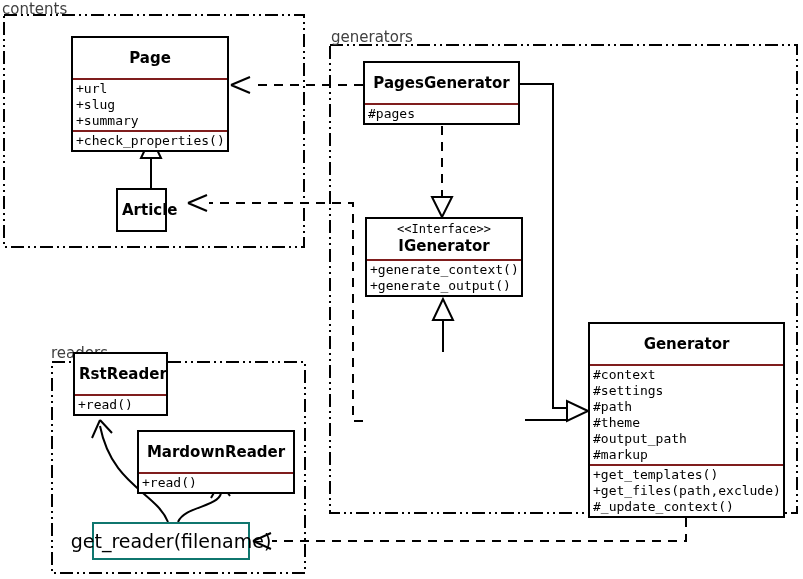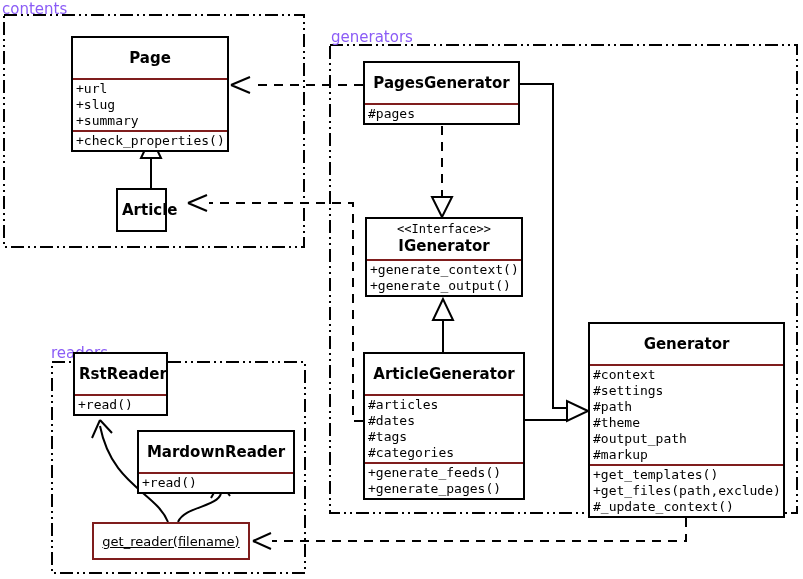--- a/index.html
+++ b/index.html
@@ -1,40 +1,40 @@
 <!DOCTYPE html>
 <html><head>
 <meta charset="utf-8">
 <style>
   html,body{margin:0;padding:0;background:#fff;}
   .stage{
     position:relative;width:803px;height:579px;background:#ffffff;
     font-family:"DejaVu Sans","Liberation Sans",sans-serif;overflow:hidden;color:#000;
   }
   svg.connectors{position:absolute;left:0;top:0;width:803px;height:579px;}
-  .pkg-label{position:absolute;font-size:15px;line-height:15px;color:#8b5cf6;}
+  .pkg-label{position:absolute;font-size:15px;line-height:15px;color:#404040;}
   .uml-class{
     position:absolute;background:#fff;border:2px solid #000;box-sizing:border-box;
   }
   .cls-title{
     font-weight:bold;font-size:15px;line-height:20px;text-align:center;padding:10px 4px;
   }
   .cls-stereotype{
     font-family:"DejaVu Sans Mono","Liberation Mono",monospace;font-weight:normal;
     font-size:12px;line-height:14px;text-align:center;
   }
   .cls-section{
     border-top:2px solid #7f1d1d;padding:1px 3px;
     font-family:"DejaVu Sans Mono","Liberation Mono",monospace;
     font-size:13px;line-height:16px;white-space:pre;
   }
   .member-line{height:16px;}
   .fn-box{
-    position:absolute;background:#fff;border:2px solid #7f1d1d;box-sizing:border-box;
-    display:flex;align-items:center;justify-content:center;font-size:13px;text-decoration:underline;
+    position:absolute;background:#fff;border:2px solid #0f766e;box-sizing:border-box;
+    display:flex;align-items:center;justify-content:center;font-size:19px;
   }
 </style>
 </head>
 <body>
 
 <div class="stage">
 
   <svg class="connectors" viewBox="0 0 803 579">
 
     <rect x="4" y="15" width="300" height="232" fill="none" stroke="#000" stroke-width="2" stroke-dasharray="13 4 2 4 2 4"></rect>
@@ -90,25 +90,20 @@
   </div>
 
   <div class="uml-class" style="left:365px;top:217px;width:158px;">
     <div class="cls-title" style="padding:3px 4px;">
       <div class="cls-stereotype">&lt;&lt;Interface&gt;&gt;</div>
       <div>IGenerator</div>
     </div>
     <div class="cls-section"><div class="member-line">+generate_context()</div><div class="member-line">+generate_output()</div></div>
   </div>
 
-  <div class="uml-class" style="left:363px;top:352px;width:162px;">
-    <div class="cls-title">ArticleGenerator</div>
-    <div class="cls-section"><div class="member-line">#articles</div><div class="member-line">#dates</div><div class="member-line">#tags</div><div class="member-line">#categories</div></div>
-    <div class="cls-section"><div class="member-line">+generate_feeds()</div><div class="member-line">+generate_pages()</div></div>
-  </div>
 
   <div class="uml-class" style="left:588px;top:322px;width:197px;">
     <div class="cls-title">Generator</div>
     <div class="cls-section"><div class="member-line">#context</div><div class="member-line">#settings</div><div class="member-line">#path</div><div class="member-line">#theme</div><div class="member-line">#output_path</div><div class="member-line">#markup</div></div>
     <div class="cls-section"><div class="member-line">+get_templates()</div><div class="member-line">+get_files(path,exclude)</div><div class="member-line">#_update_context()</div></div>
   </div>
 
   <div class="uml-class" style="left:73px;top:352px;width:95px;">
     <div class="cls-title">RstReader</div>
     <div class="cls-section"><div class="member-line">+read()</div></div>

